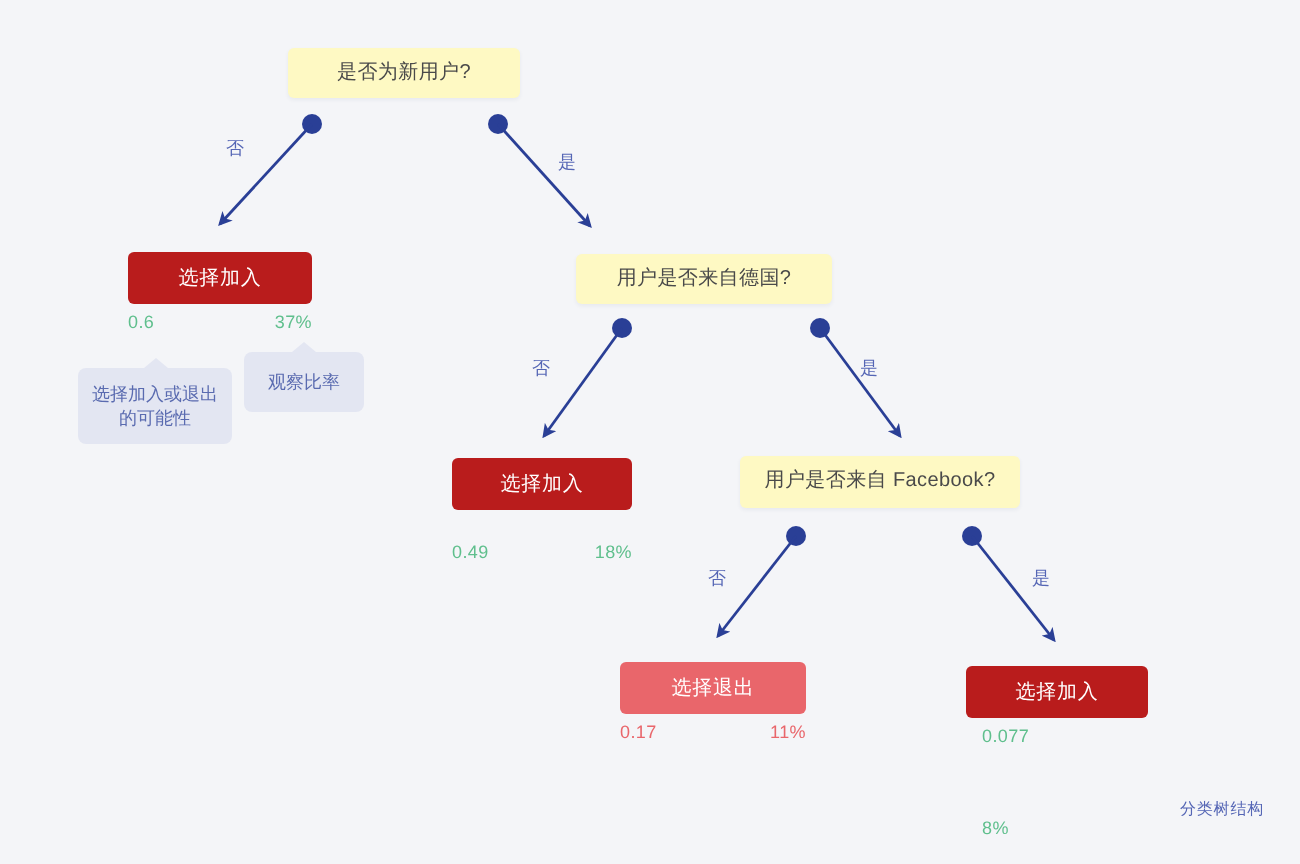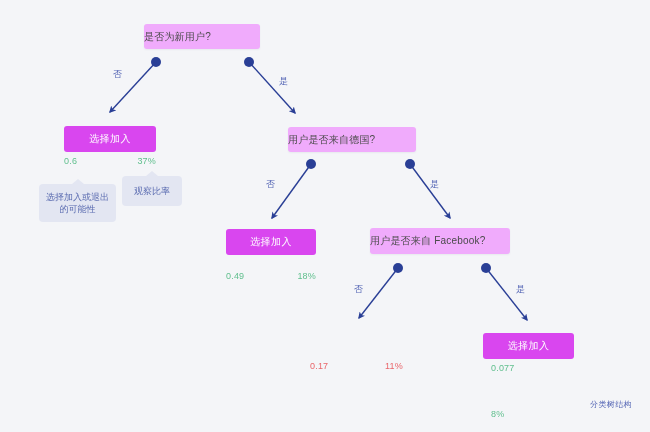--- a/index.html
+++ b/index.html
@@ -26,46 +26,46 @@
     left: 0;
     top: 0;
     width: 650px;
     height: 432px;
     pointer-events: none;
   }
 
   
   .qnode {
     position: absolute;
-    background: #f0abfc;
+    background: #fef9c3;
     border-radius: 3px;
     color: #4a4a4a;
     font-size: 10px;
     line-height: 1;
     display: flex;
     align-items: center;
-    justify-content: flex-start;
+    justify-content: center;
     box-shadow: 0 1px 2px rgba(40,50,80,0.06);
     letter-spacing: 0.2px;
     white-space: nowrap;
   }
 
   
   .leaf {
     position: absolute;
     border-radius: 3px;
     color: #ffffff;
     font-size: 10px;
     display: flex;
     align-items: center;
     justify-content: center;
     letter-spacing: 0.4px;
     white-space: nowrap;
   }
-  .leaf.green { background: #d946ef; }
+  .leaf.green { background: #b91c1c; }
   .leaf.red   { background: #e9666b; }
 
   .leafvals {
     position: absolute;
     display: flex;
     justify-content: space-between;
     font-size: 9px;
     letter-spacing: 0.2px;
     gap: 36px;
   }
@@ -201,20 +201,23 @@
   </div>
 
   <div class="leaf green" style="left:226px; top:229px; width:90px; height:26px;">
     <span>选择加入</span>
   </div>
   <div class="leafvals green" style="left:226px; top:259px; width:90px;margin-top:12px;">
     <span>0.49</span>
     <span>18%</span>
   </div>
 
+  <div class="leaf red" style="left:310px; top:331px; width:93px; height:26px;">
+    <span>选择退出</span>
+  </div>
   <div class="leafvals red" style="left:310px; top:361px; width:93px;">
     <span>0.17</span>
     <span>11%</span>
   </div>
 
   <div class="leaf green" style="left:483px; top:333px; width:91px; height:26px;">
     <span>选择加入</span>
   </div>
   <div class="leafvals green" style="left:491px; top:363px; width:91px;flex-direction:column;">
     <span>0.077</span>

